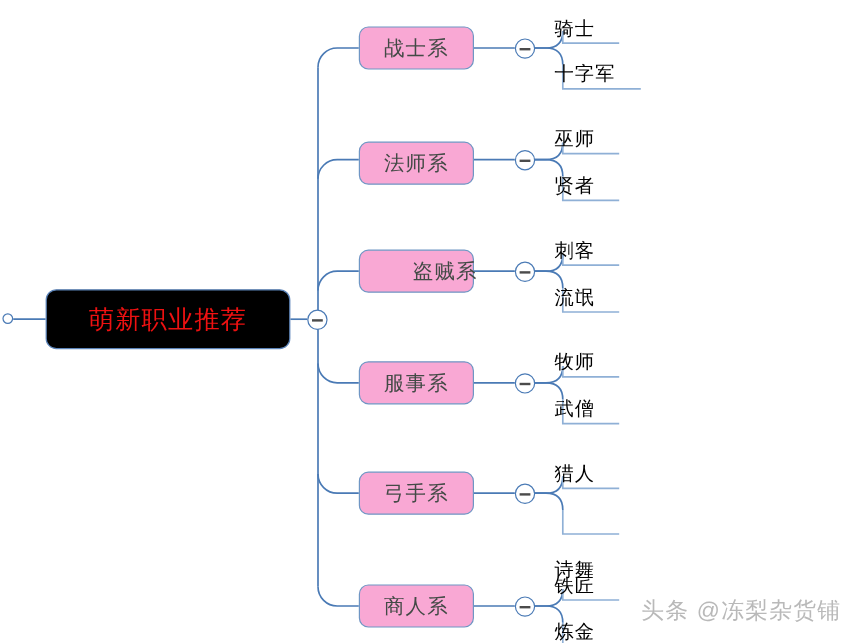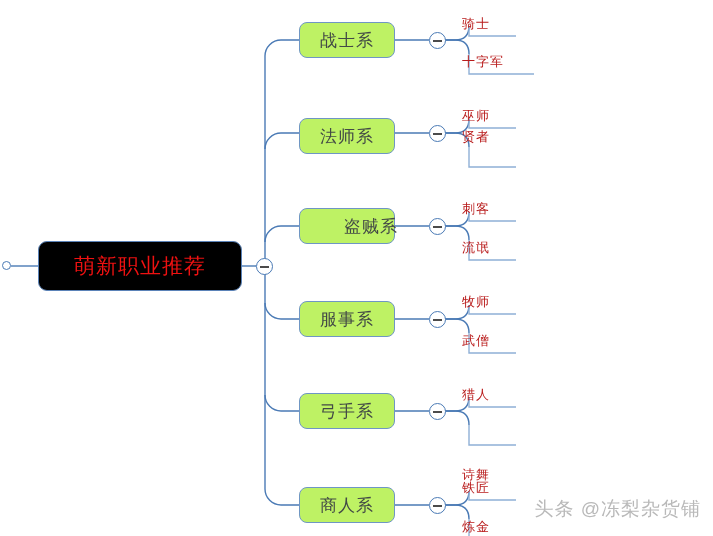--- a/index.html
+++ b/index.html
@@ -40,29 +40,29 @@
     color: #ee1111;
     font-size: 21px;
     letter-spacing: 1px;
   }
   .branch-node {
     width: 96px;
     height: 36px;
     left: 299px;
     border: 1px solid #6f96c4;
     border-radius: 8px;
-    background: #bef264;
+    background: #f9a8d4;
     color: #434a46;
     font-size: 17px;
     letter-spacing: 1px;
   }
   .leaf-node {
     height: 26px;
-    color: #b91c1c;
-    font-size: 13px;
+    color: #000000;
+    font-size: 16px;
     letter-spacing: 1px;
     justify-content: flex-start;
     padding: 0 2px;
   }
   .toggle {
     position: absolute;
     width: 17px;
     height: 17px;
     border-radius: 50%;
     border: 1px solid #4a7ab5;
@@ -153,21 +153,21 @@
   <div class="toggle" id="root-toggle" style="left: 256px; top: 258px;"></div>
 
   <div id="branch-layer">
       <div class="node branch-node" style="top: 22px;">战士系</div>
       <div class="toggle" style="left: 429px; top: 32px;"></div>
       <div class="node leaf-node" style="left: 460px; top: 11px; width: 48px;">骑士</div>
       <div class="node leaf-node" style="left: 460px; top: 49px; width: 66px;">十字军</div>
       <div class="node branch-node" style="top: 118px;">法师系</div>
       <div class="toggle" style="left: 429px; top: 125px;"></div>
       <div class="node leaf-node" style="left: 460px; top: 103px; width: 48px;">巫师</div>
-      <div class="node leaf-node" style="left: 460px; top: 124px; width: 48px;">贤者</div>
+      <div class="node leaf-node" style="left: 460px; top: 142px; width: 48px;">贤者</div>
       <div class="node branch-node" style="top: 208px; padding-left: 48px;">盗贼系</div>
       <div class="toggle" style="left: 429px; top: 218px;"></div>
       <div class="node leaf-node" style="left: 460px; top: 196px; width: 48px;">刺客</div>
       <div class="node leaf-node" style="left: 460px; top: 235px; width: 48px;">流氓</div>
       <div class="node branch-node" style="top: 301px;">服事系</div>
       <div class="toggle" style="left: 429px; top: 311px;"></div>
       <div class="node leaf-node" style="left: 460px; top: 289px; width: 48px;">牧师</div>
       <div class="node leaf-node" style="left: 460px; top: 328px; width: 48px;">武僧</div>
       <div class="node branch-node" style="top: 393px;">弓手系</div>
       <div class="toggle" style="left: 429px; top: 403px;"></div>

